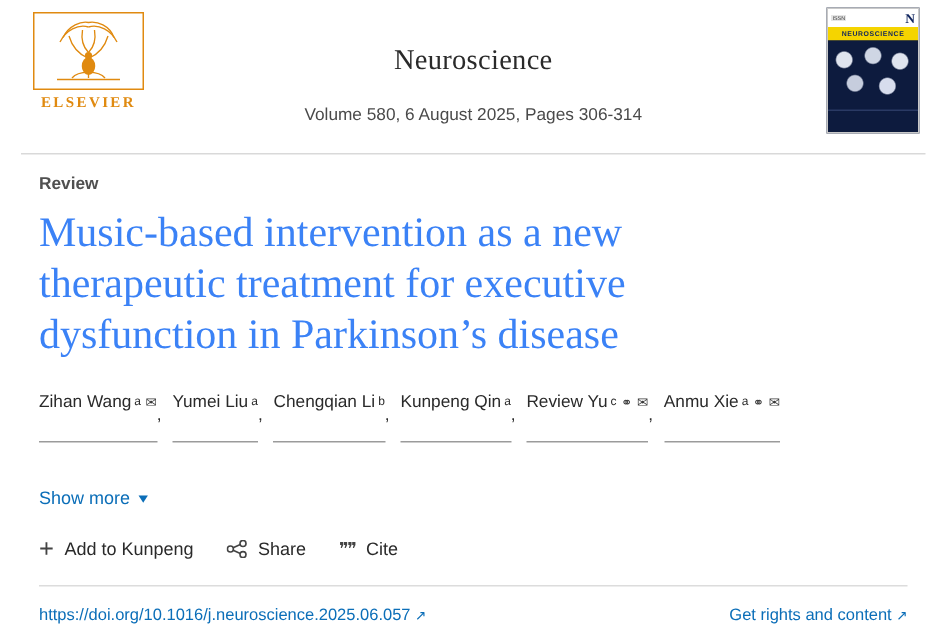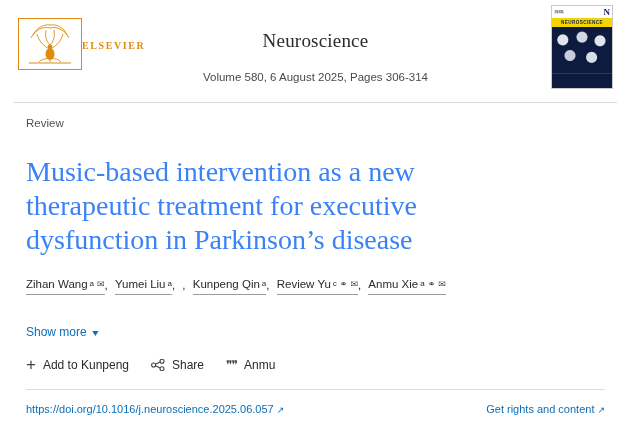--- a/index.html
+++ b/index.html
@@ -28,21 +28,21 @@
     padding: 0 14px;
     box-sizing: border-box;
   }
   .elsevier-logo {
     position: absolute;
     left: 18px;
     top: 8px;
     width: 82px;
     height: 72px;
     display: flex;
-    flex-direction: row;
+    flex-direction: column;
     align-items: center;
     justify-content: flex-start;
   }
   .elsevier-logo .tree-box {
     width: 74px;
     height: 52px;
     border: 1px solid #e08a10;
     box-sizing: border-box;
     display: flex;
     align-items: center;
@@ -143,21 +143,22 @@
   }
 
   
   .article {
     padding: 14px 26px 0 26px;
     box-sizing: border-box;
   }
   .doc-type {
     font-size: 11.5px;
     color: #505050;
-    margin-bottom: 26px;
+    margin-bottom: 10px;
+    font-weight: bold;
   }
   .title {
     font-family: "Liberation Serif", serif;
     font-size: 28px;
     line-height: 34px;
     color: #3b82f6;
     font-weight: 400;
     margin: 0 0 18px 0;
     max-width: 510px;
   }
@@ -169,21 +170,21 @@
     line-height: 18px;
     display: flex;
     flex-wrap: wrap;
     align-items: center;
   }
   .author {
     display: inline-flex;
     align-items: center;
     white-space: nowrap;
     border-bottom: 1px solid #9b9b9b;
-    padding-bottom: 1px;
+    padding-bottom: 17px;
   }
   .author .aname { }
   .author .sup {
     font-size: 8px;
     vertical-align: super;
     margin-left: 2px;
     color: #2a2a2a;
   }
   .author .mini {
     margin-left: 3px;
@@ -330,20 +331,24 @@
         <span class="mini">✉</span>
       </span>
         <span class="sep">,&nbsp;</span>
 
       <span class="author">
         <span class="aname">Yumei Liu</span>
         <span class="sup">a</span>
       </span>
         <span class="sep">,&nbsp;</span>
 
+      <span class="author">
+        <span class="aname">Chengqian Li</span>
+        <span class="sup">b</span>
+      </span>
         <span class="sep">,&nbsp;</span>
 
       <span class="author">
         <span class="aname">Kunpeng Qin</span>
         <span class="sup">a</span>
       </span>
         <span class="sep">,&nbsp;</span>
 
       <span class="author">
         <span class="aname">Review Yu</span>
@@ -380,21 +385,21 @@
             <circle cx="11" cy="2.3" r="2" fill="none" stroke="#444" stroke-width="1.1"></circle>
             <circle cx="11" cy="9.7" r="2" fill="none" stroke="#444" stroke-width="1.1"></circle>
             <path d="M4.4 5.2 L9.2 3.0 M4.4 6.8 L9.2 9.0" stroke="#444" stroke-width="1.1" fill="none"></path>
           </svg>
         </span>
         <span>Share</span>
       </div>
 
       <div class="action">
         <span class="glyph quote">❞❞</span>
-        <span>Anmu</span>
+        <span>Cite</span>
       </div>
     </div>
   </div>
 
   <div class="footer-rule"></div>
 
   <div class="footer">
     <a>
       <span>https://doi.org/10.1016/j.neuroscience.2025.06.057</span><span class="ext">↗</span>
     </a>

